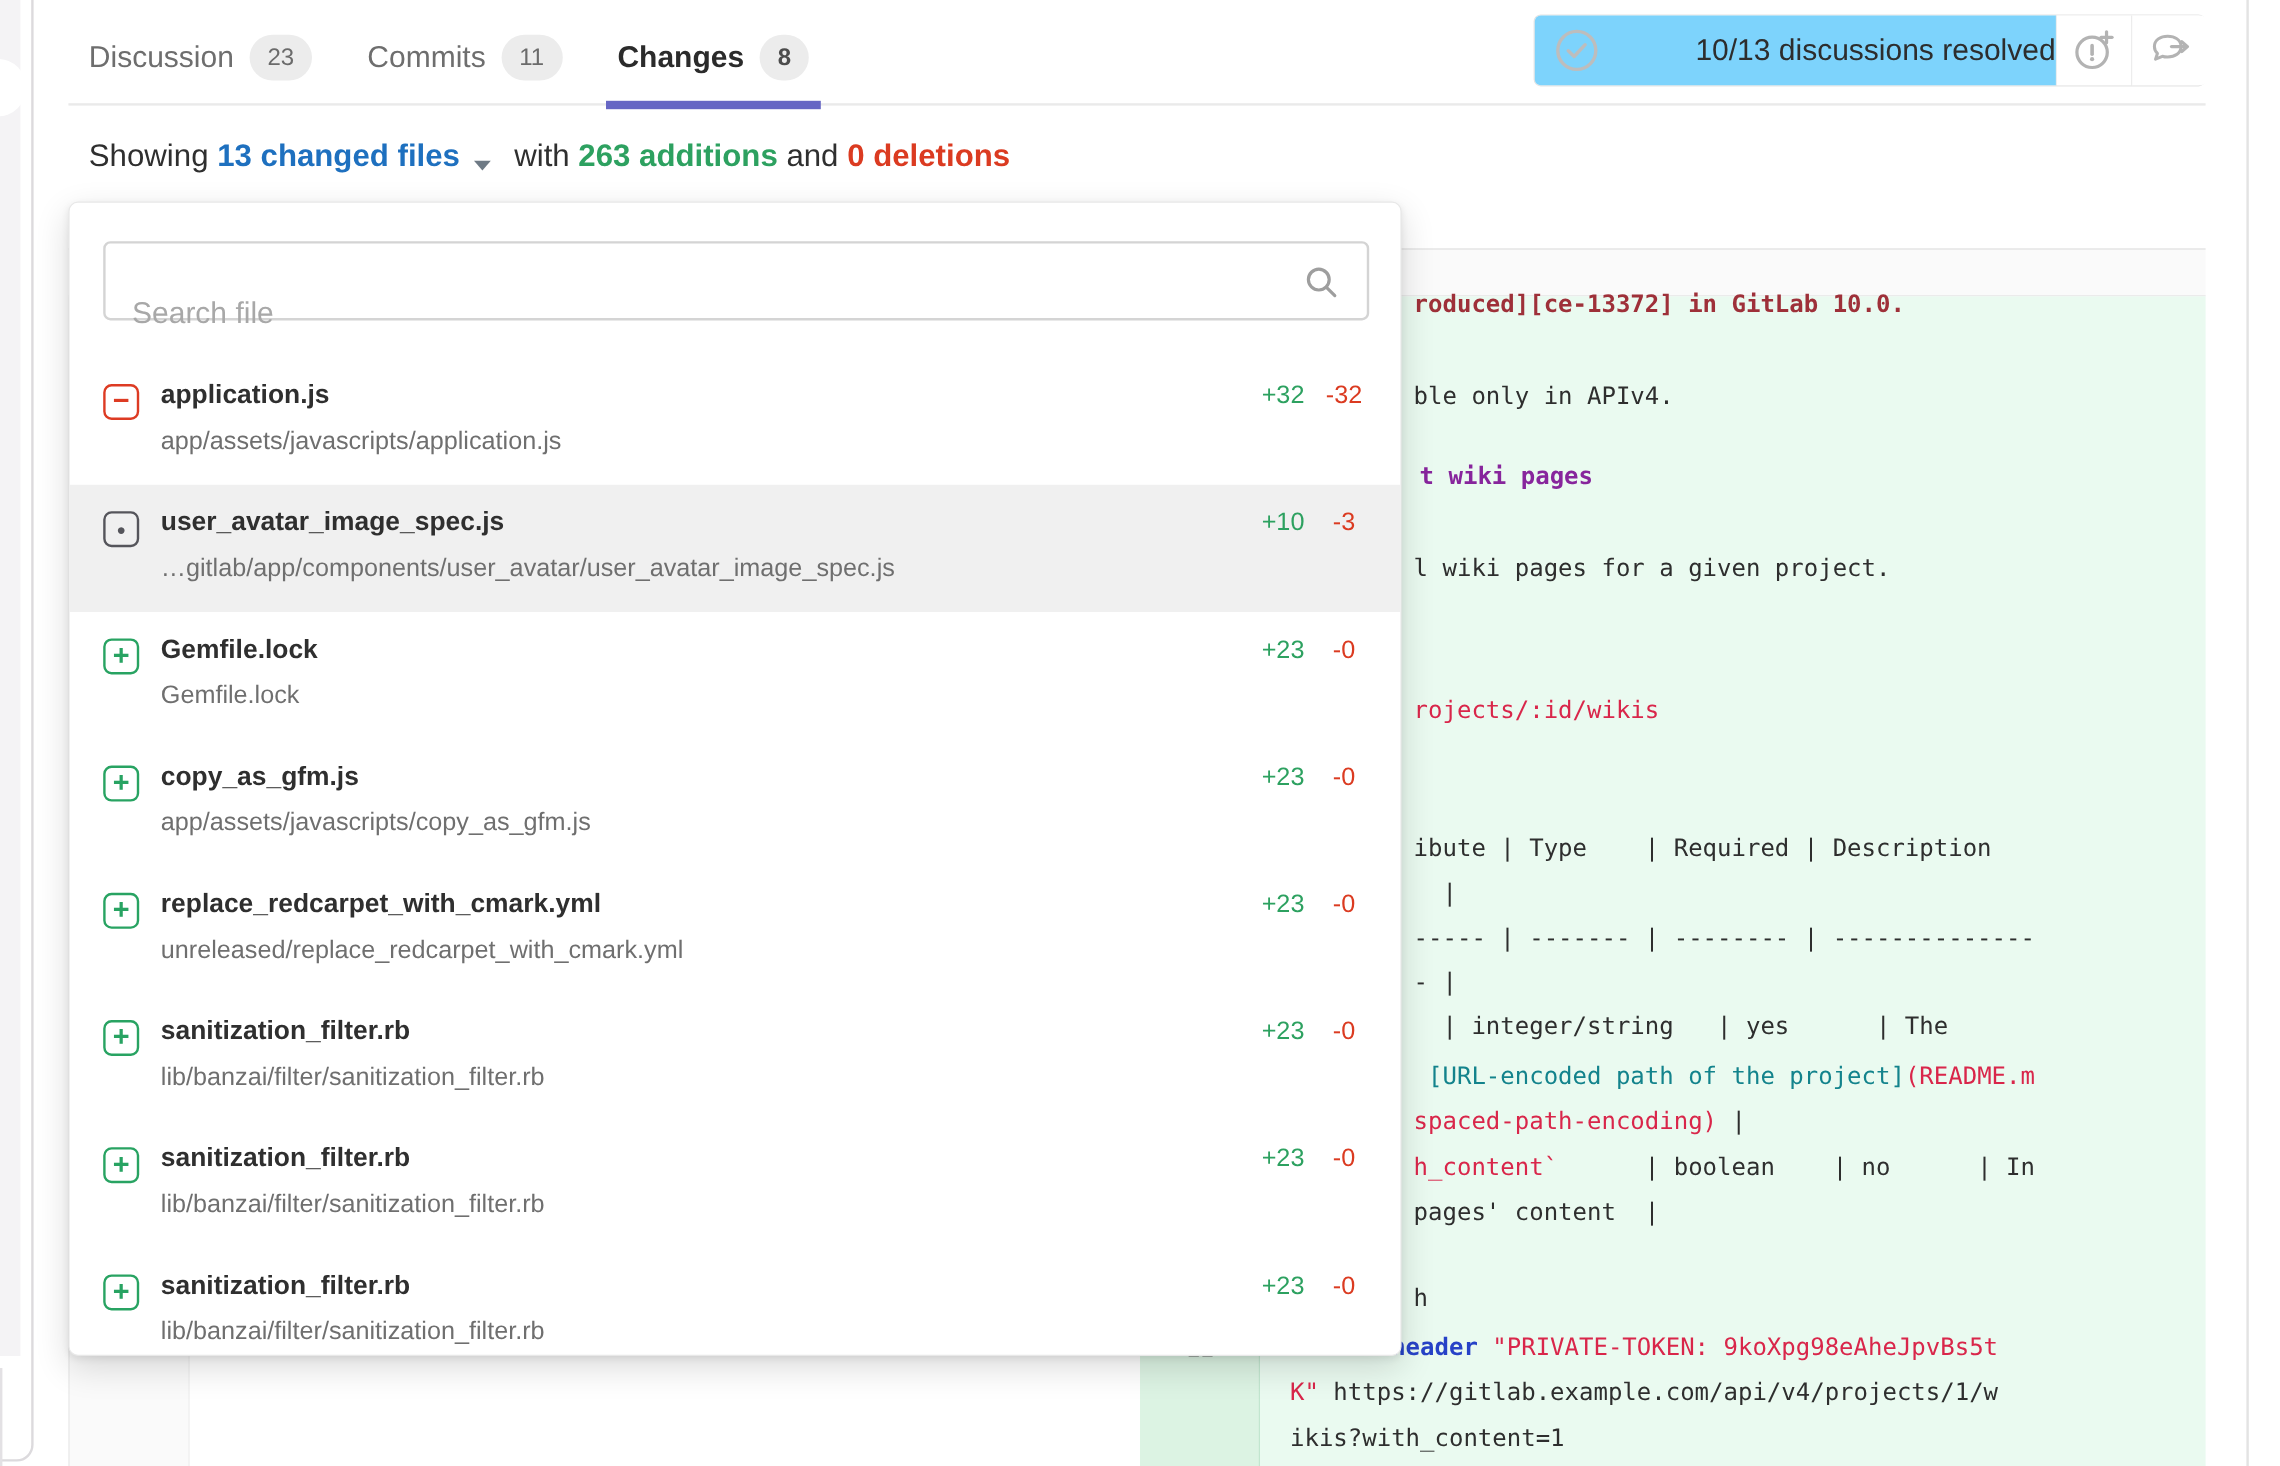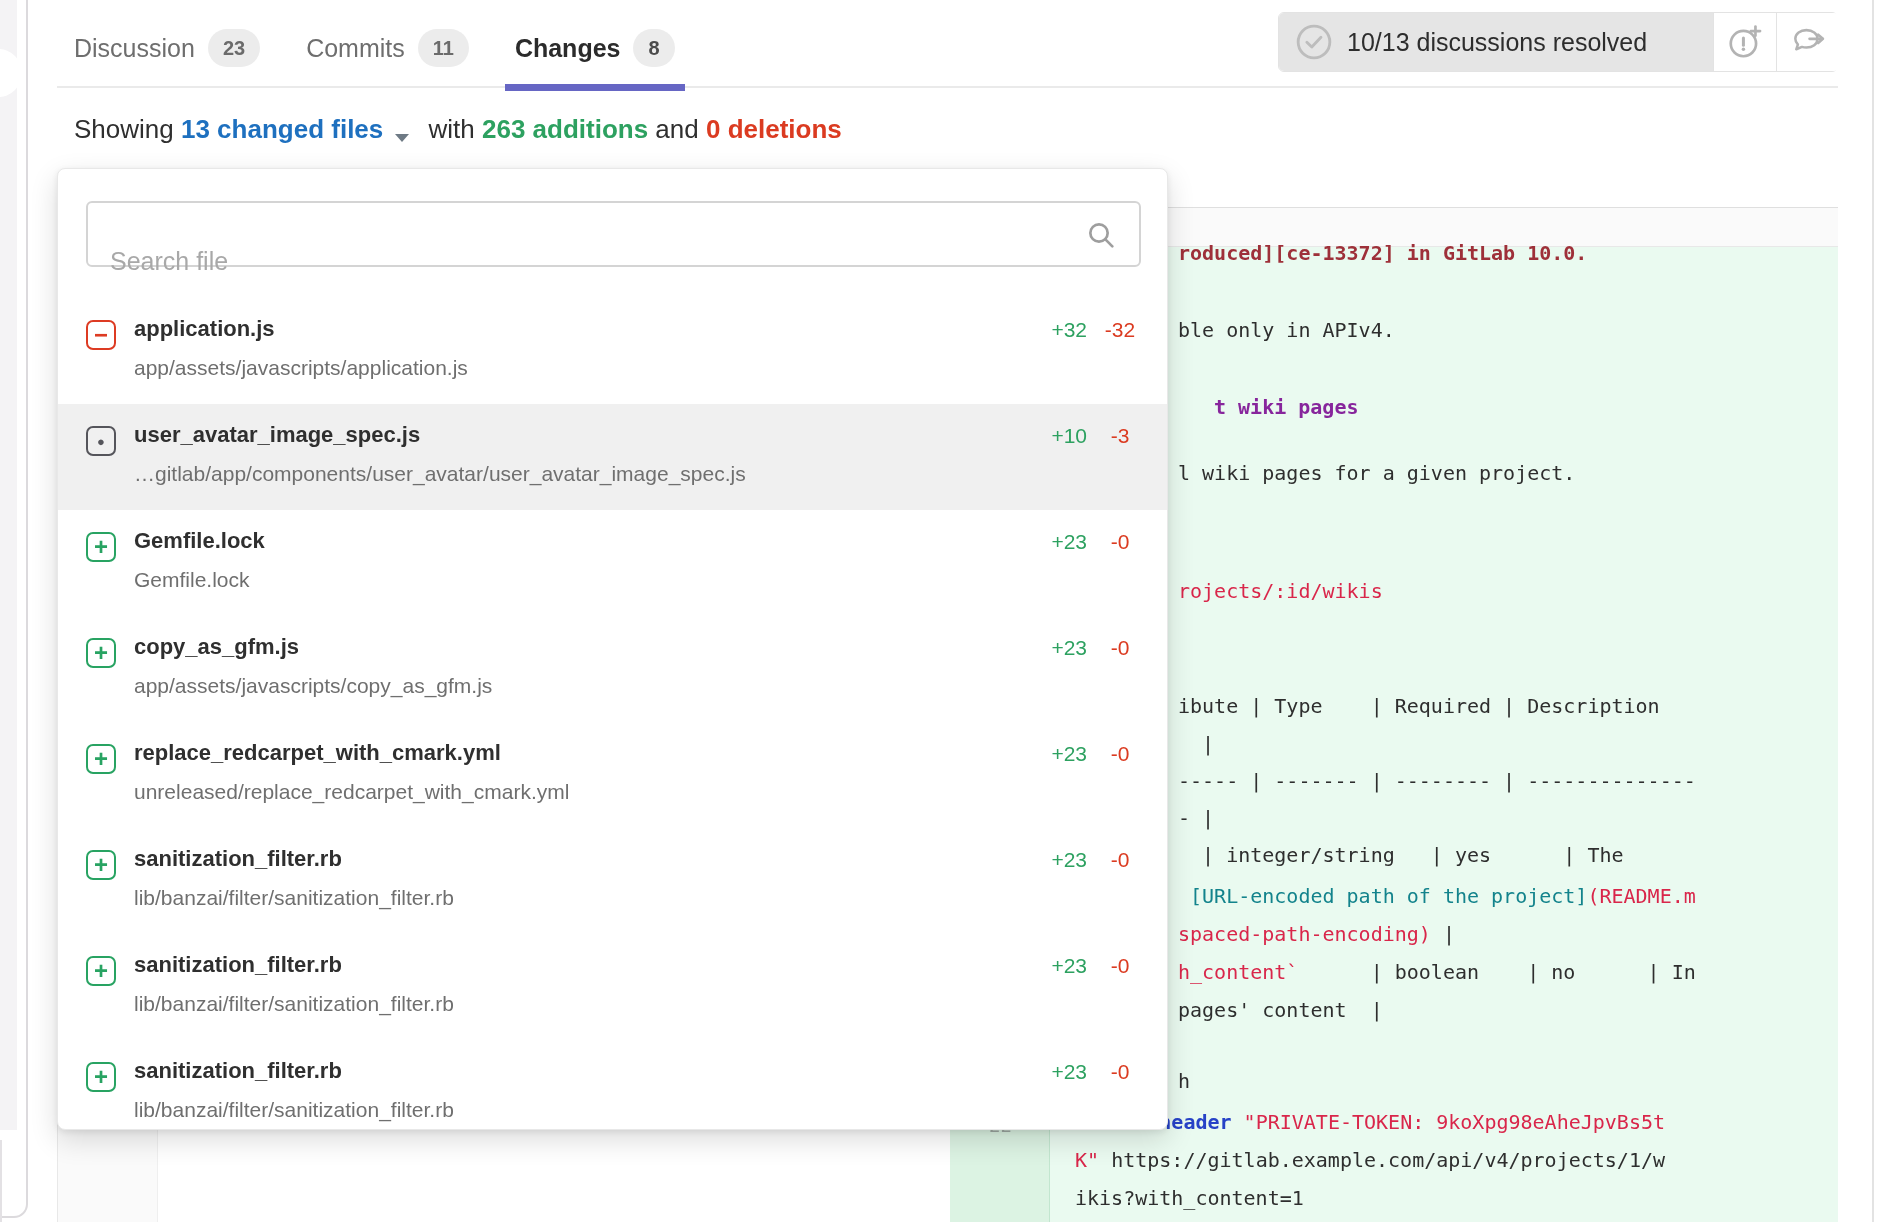--- a/index.html
+++ b/index.html
@@ -13,29 +13,29 @@
               border:2px solid #dcdadd;border-radius:14px;background:transparent;}
   .edge-bottom-line{position:absolute;left:0;top:1140px;width:2px;height:82px;background:#e3e1e4;}
 
   
   .tabbar-line{position:absolute;left:57px;top:86px;width:1781px;height:2px;background:#eaeaea;}
   .tabs{position:absolute;left:74px;top:10px;height:76px;display:flex;gap:46px;align-items:center;}
   .tab{position:relative;height:100%;display:flex;align-items:center;gap:13px;cursor:pointer;
        font-size:25px;color:#6e6e6e;}
   .tab.active{color:#2b2b2b;font-weight:700;}
   .tab.active::after{content:'';position:absolute;left:-10px;right:-10px;bottom:-5px;height:7px;background:#6666c4;}
-  .badge{background:#ececec;color:#6b6b6b;font-size:20px;font-weight:700;height:38px;line-height:38px;
+  .badge{background:#ececec;color:#6b6b6b;font-size:20px;font-weight:400;height:38px;line-height:38px;
          padding:0 15px;border-radius:19px;}
   .tab.active .badge{color:#4c4c4c;font-weight:700;}
 
   
   .disc-group{position:absolute;left:1278px;top:12px;width:560px;height:60px;display:flex;
               border:1px solid #e3e3e3;border-radius:6px;background:#fff;box-sizing:border-box;}
-  .disc-label{flex:0 0 434px;display:flex;align-items:center;background:#e5e5e5;
-              border-right:1px solid #e3e3e3;border-radius:5px 0 0 5px;}
+  .disc-label{flex:0 0 434px;display:flex;align-items:center;background:#7dd3fc;
+              border-right:1px solid #e3e3e3;border-radius:5px 0 0 5px;justify-content:space-between;}
   .disc-label .txt{font-size:25px;color:#2d2d2d;margin-left:14px;}
   .disc-check{margin-left:16px;width:38px;height:38px;}
   .disc-btn{flex:0 0 62px;display:flex;align-items:center;justify-content:center;background:#fff;cursor:pointer;}
   .disc-btn + .disc-btn{border-left:1px solid #e3e3e3;border-radius:0 5px 5px 0;}
 
   
   .summary{position:absolute;left:74px;top:99px;height:46px;display:flex;align-items:flex-end;
            font-size:26px;color:#2f2f2f;white-space:pre;}
   .sum-link{color:#1e70bf;font-weight:700;cursor:pointer;margin-top:21px;}
   .sum-caret{margin:4px 10px 0 10px;}
@@ -146,21 +146,21 @@
       </svg><span> with </span><span class="sum-add">263 additions</span><span> and </span><span class="sum-del">0 deletions</span></div>
 
   <div class="diff-band"></div>
   <div class="pane-old-gutter"></div>
   <div class="pane-new-gutter"></div>
   <div class="pane-new-code"></div>
   <div class="gutter-num">22</div>
   <div id="diff-lines">
       <div class="code-line" style="top: 238px; left: 1178px;"><span class="seg-maroon">roduced][ce-13372] in GitLab 10.0.</span></div>
       <div class="code-line" style="top: 315px; left: 1178px;"><span class="seg-def">ble only in APIv4.</span></div>
-      <div class="code-line" style="top: 381px; left: 1214px; margin-top: 11px;"><span class="seg-purple">t wiki pages</span></div>
+      <div class="code-line" style="top: 381px; left: 1183px;"><span class="seg-purple">t wiki pages</span></div>
       <div class="code-line" style="top: 458px; left: 1178px;"><span class="seg-def">l wiki pages for a given project.</span></div>
       <div class="code-line" style="top: 576px; left: 1178px;"><span class="seg-red">rojects/:id/wikis</span></div>
       <div class="code-line" style="top: 691px; left: 1178px;"><span class="seg-def">ibute | Type    | Required | Description</span></div>
       <div class="code-line" style="top: 729px; left: 1178px;"><span class="seg-def">  |</span></div>
       <div class="code-line" style="top: 766px; left: 1178px;"><span class="seg-def">----- | ------- | -------- | --------------</span></div>
       <div class="code-line" style="top: 803px; left: 1178px;"><span class="seg-def">- |</span></div>
       <div class="code-line" style="top: 840px; left: 1178px;"><span class="seg-def">  | integer/string   | yes      | The</span></div>
       <div class="code-line" style="top: 881px; left: 1178px;"><span class="seg-teal"> [URL-encoded path of the project]</span><span class="seg-red">(README.m</span></div>
       <div class="code-line" style="top: 919px; left: 1178px;"><span class="seg-red">spaced-path-encoding)</span><span class="seg-def"> |</span></div>
       <div class="code-line" style="top: 957px; left: 1178px;"><span class="seg-red">h_content`</span><span class="seg-def">      | boolean    | no      | In</span></div>

